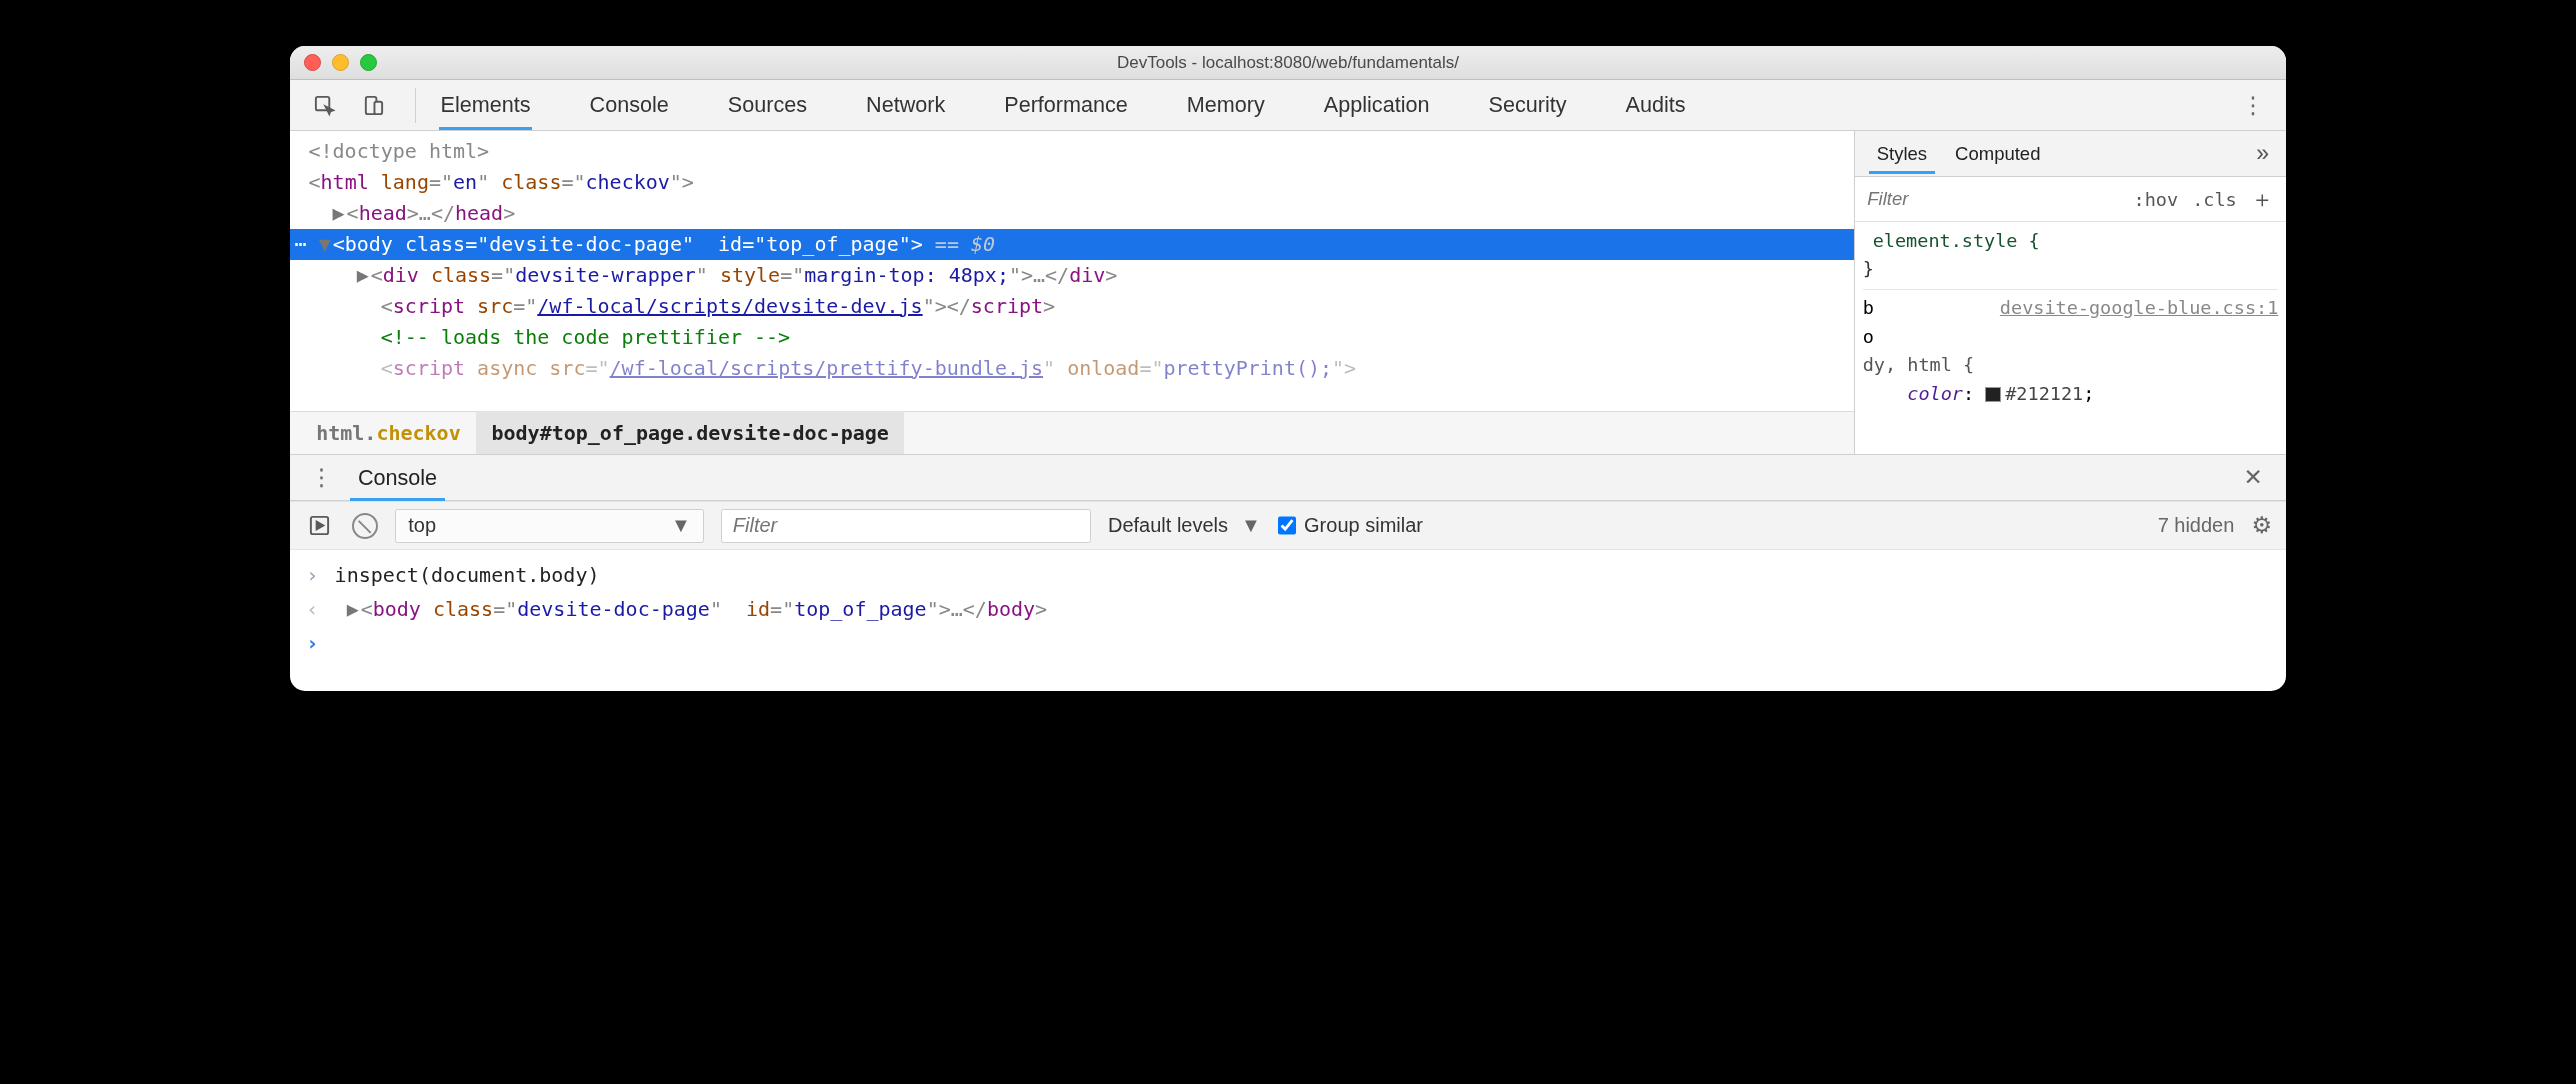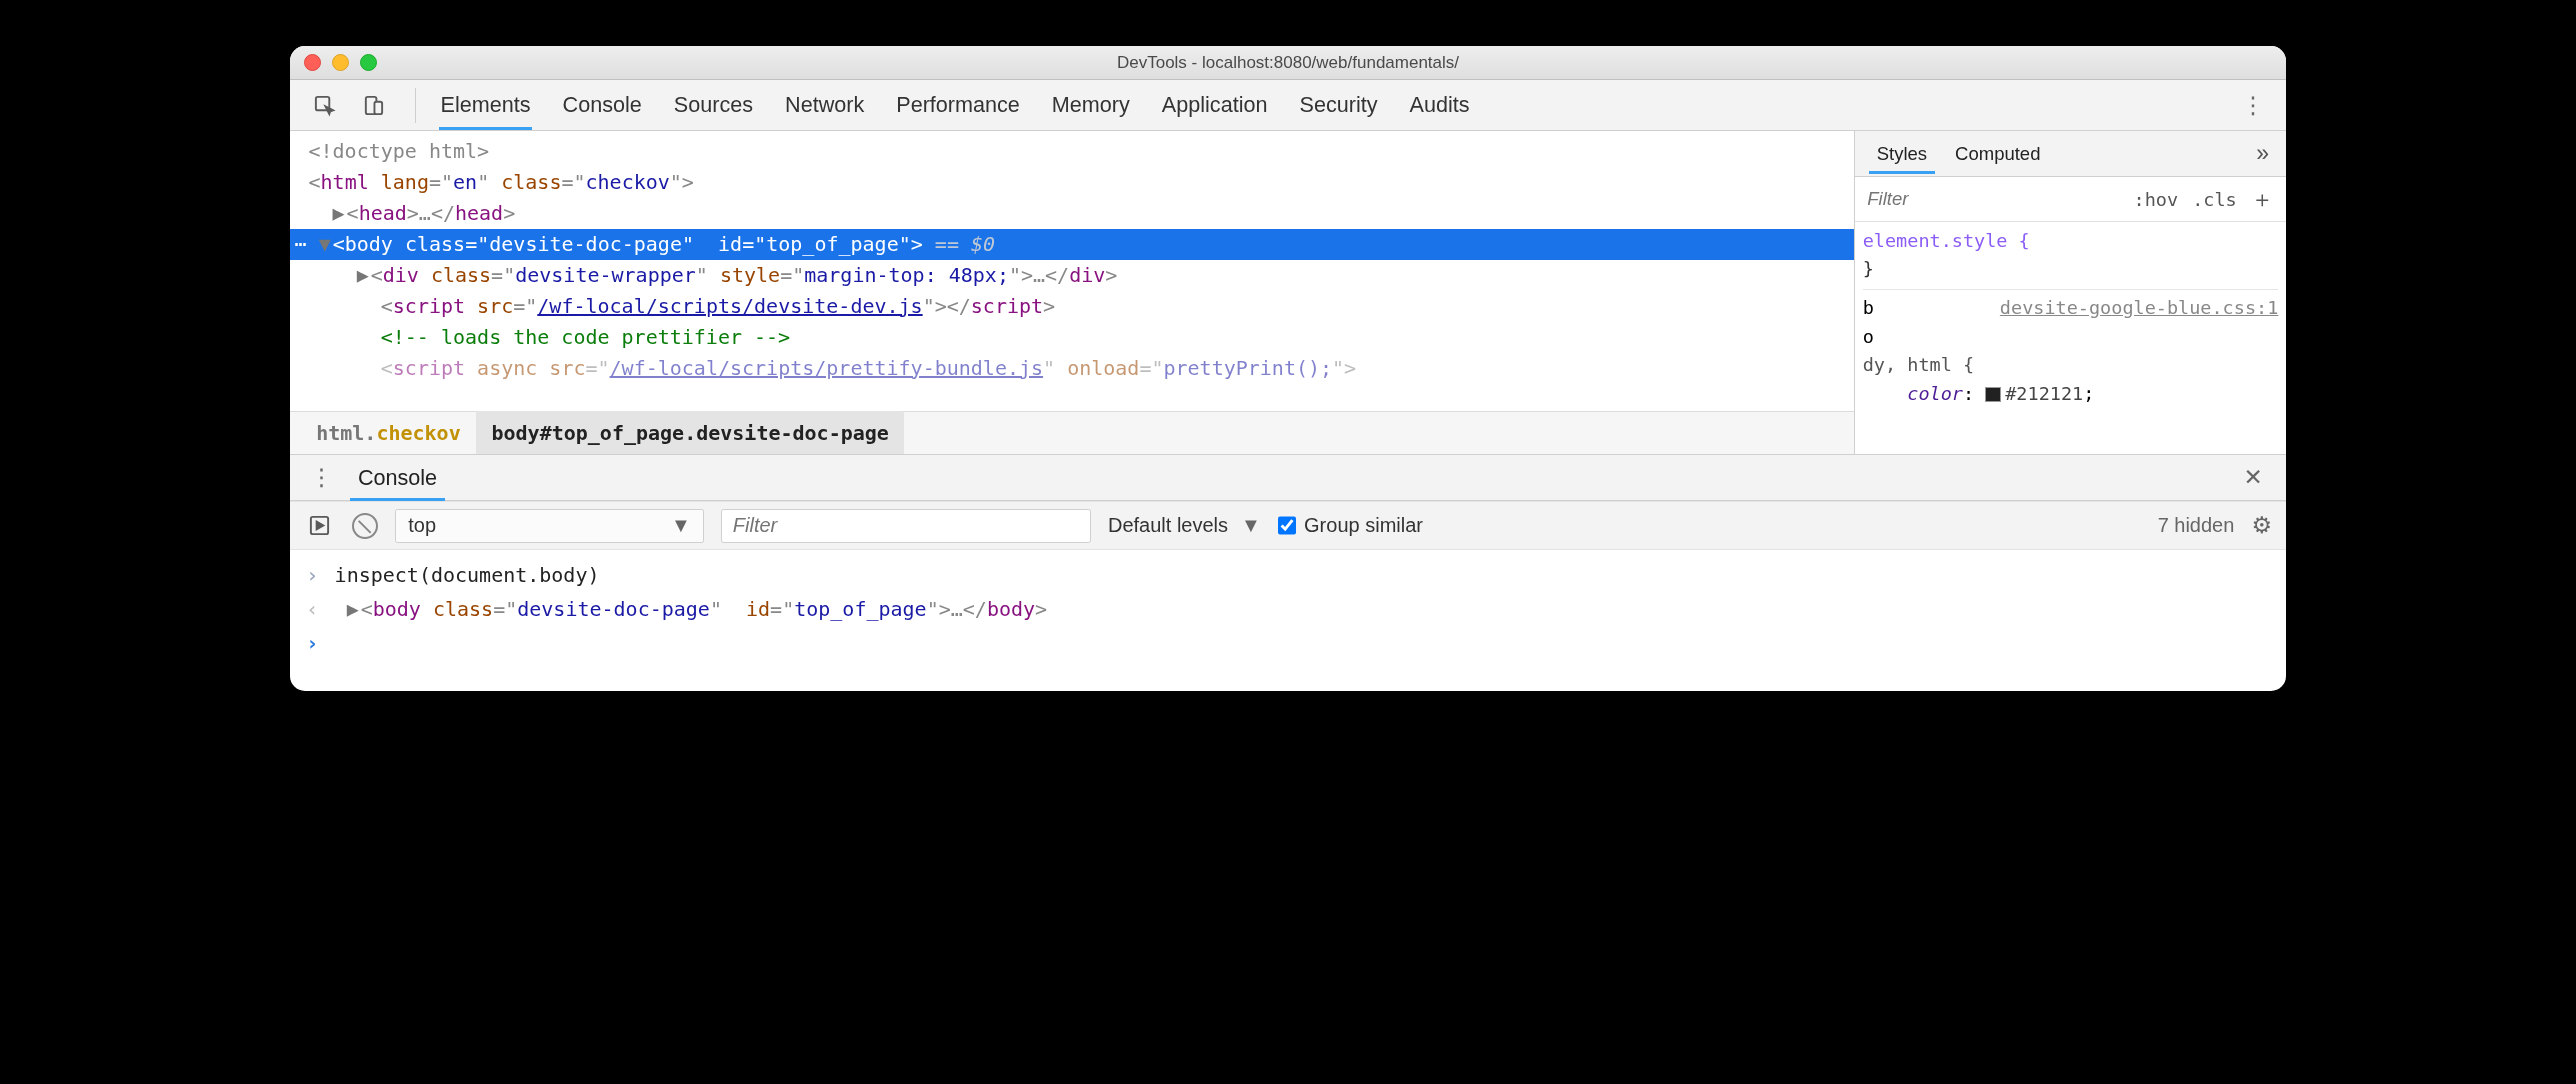--- a/index.html
+++ b/index.html
@@ -43,21 +43,21 @@
   .tabsrow{
     height:51px;
     display:flex;
     align-items:center;
     border-bottom:0.8px solid #cfcfcf;
     background:#f3f3f3;
   }
   .tabs-icons{display:flex; align-items:center; gap:18.5px; padding:0 18.5px;}
   .iconbtn{display:flex;align-items:center;justify-content:center;width:31px;height:31px;color:#5a5a5a;}
   .divider-v{width:0.8px;height:35px;background:#cfcfcf;margin:0 7.7px;}
-  .maintabs{display:flex; gap:29px; padding-left:15.4px;}
+  .maintabs{display:flex; gap:56px; padding-left:15.4px;}
   .maintab{color:#333;font-size:21.6px;position:relative;padding:10.8px 1.5px;cursor:default;}
   .maintab.active{color:#333;}
   .maintab.active::after{
     content:""; position:absolute; left:0; right:0; bottom:-0.8px; height:3.1px; background:#38a1f3;
   }
   .tabsrow .spacer{flex:1;}
   .kebab{font-size:23px;color:#666;padding:0 21.6px;}
   
   .elements-area{
     display:flex;
@@ -123,21 +123,21 @@
   }
   .styles-toolbar input{
     border:none;outline:none;font-size:18.5px;flex:1;color:#333;background:transparent;font-style:italic;
   }
   .styles-toolbar .tok{color:#555;font-family:Menlo,monospace;}
   .styles-toolbar .plus{color:#555;font-size:23px;}
   .styles-body{
     flex:1;overflow:hidden;font-family:Menlo,monospace;font-size:18.5px;
     line-height:1.55;padding:4.6px 7.7px;
   }
-  .rule-hdr{color:#8b5cf6;}
+  .rule-hdr{color:#14532d;margin-left:10px;}
   .rule-brace{color:#333;}
   .src{float:right;color:#888;text-decoration:underline;}
   .sel-txt{color:#555;}
   .prop{color:#4c1d95;font-style:italic;}
   .pval{color:#444;}
   .sw{display:inline-block;width:15.4px;height:15.4px;border:0.8px solid #999;vertical-align:-2.3px;margin-right:4.6px;}
   .styles-line{white-space:pre;}
   
   .drawer-hdr{
     display:flex;align-items:center;height:46px;

